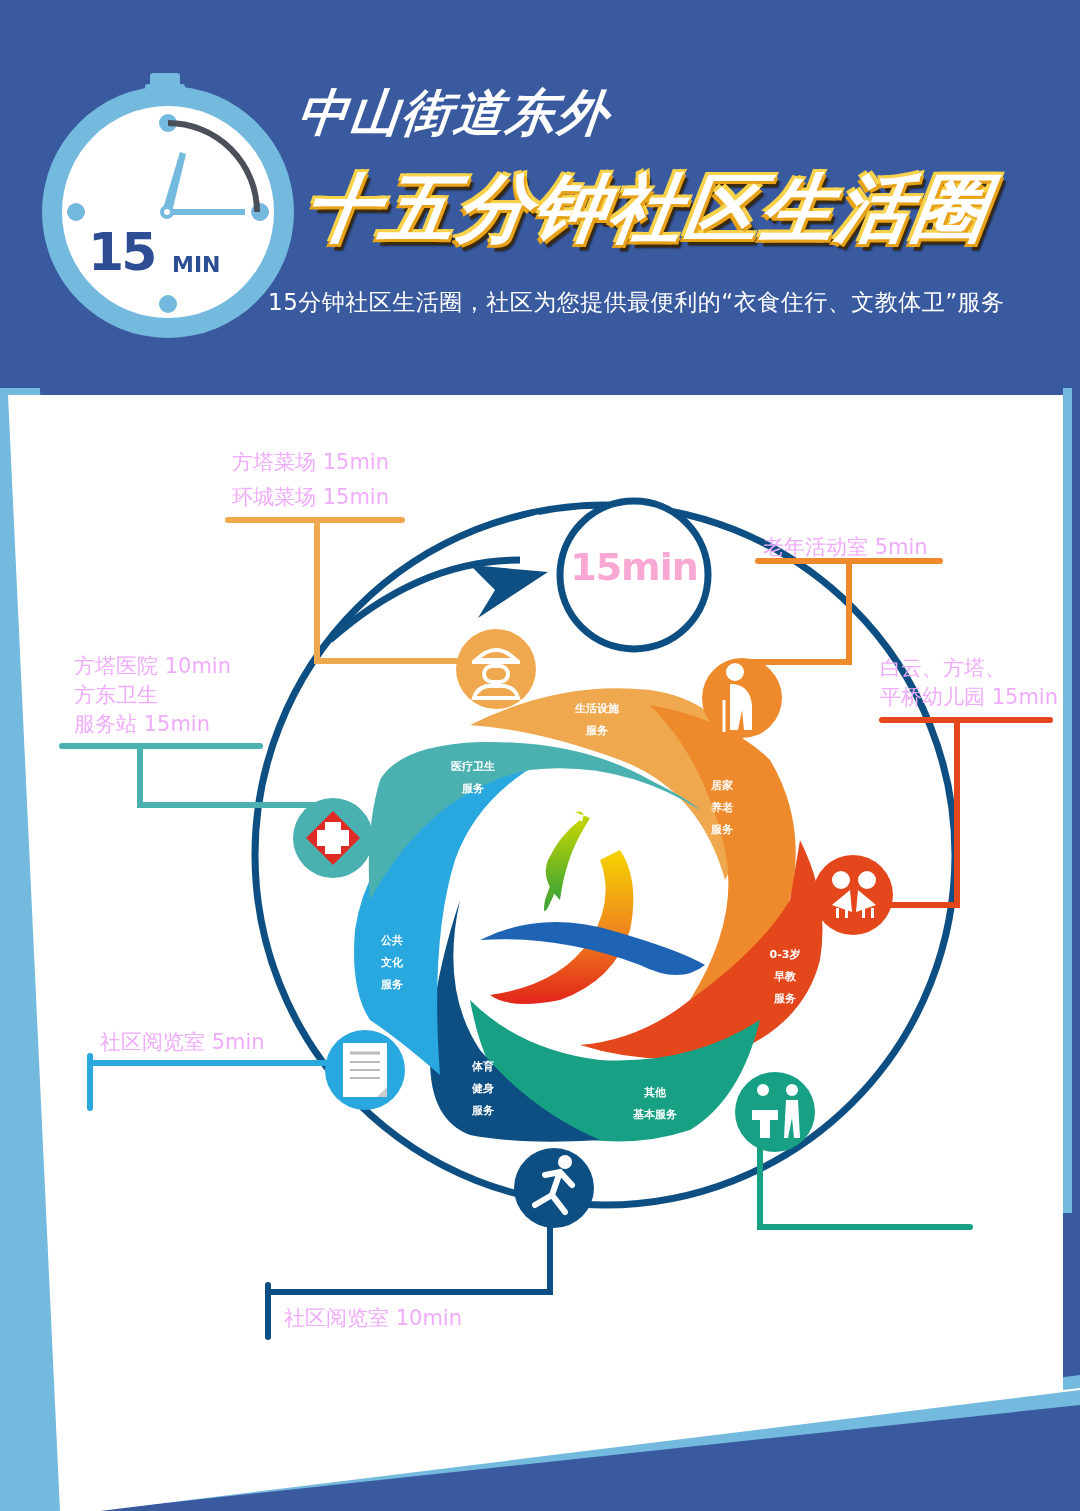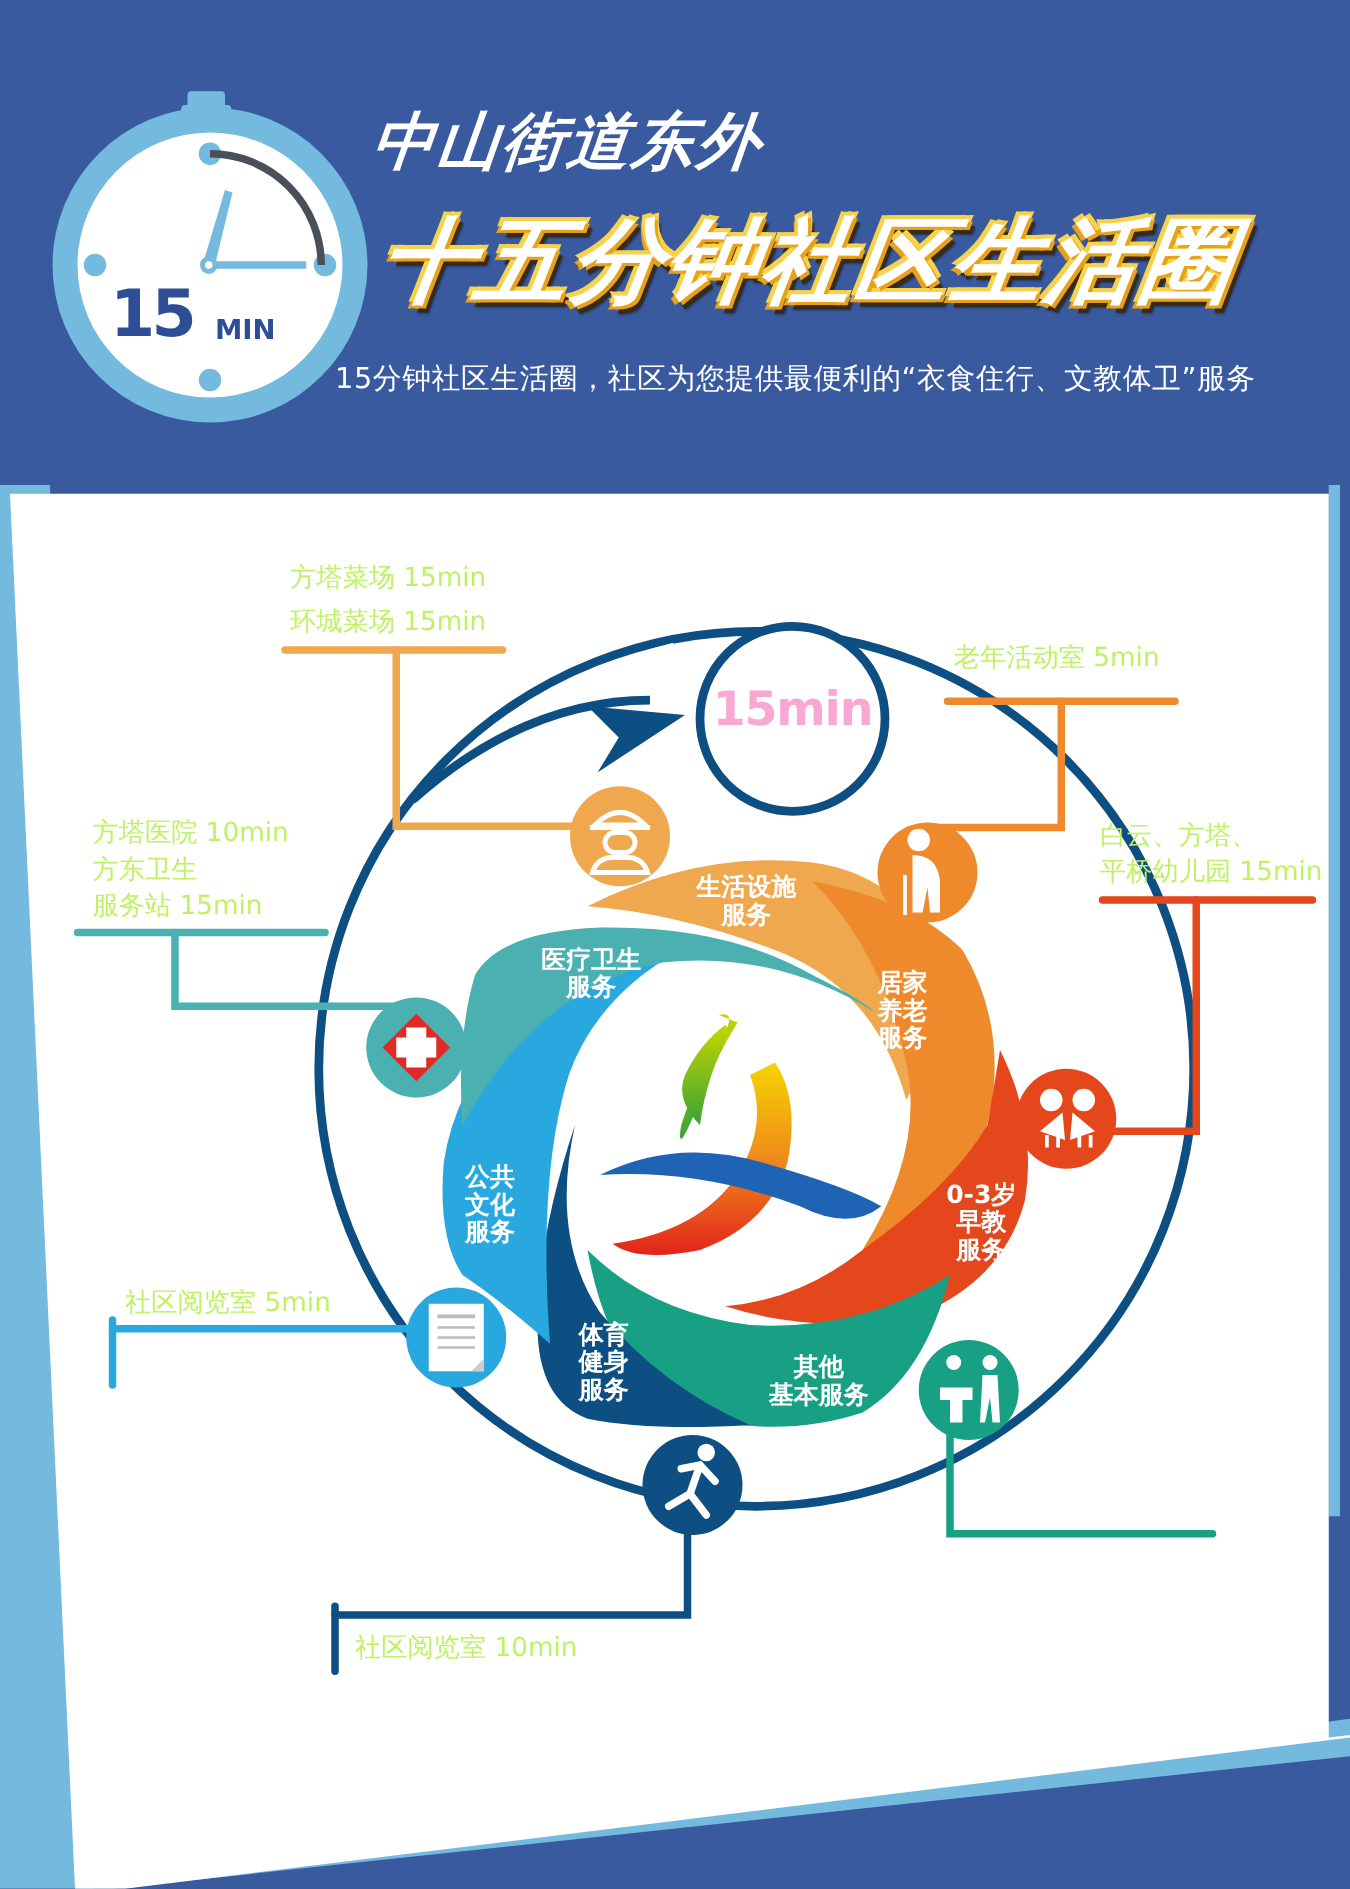--- a/index.html
+++ b/index.html
@@ -4,22 +4,22 @@
 <style>
   html, body { margin:0; padding:0; }
   body { width:1080px; height:1511px; position:relative; overflow:hidden; background:#3a5a9f; font-family:"DejaVu Sans","Liberation Sans",sans-serif; }
   .bg-svg { position:absolute; left:0; top:0; }
   .title-sub { position:absolute; left:298px; top:80px; font-size:50px; font-weight:bold; color:#fff; font-style:italic; letter-spacing:2px; font-family:"DejaVu Sans",sans-serif; transform:skewX(-6deg); }
   .title-main { position:absolute; left:305px; top:160px; font-size:74px; font-weight:bold; color:#fff; font-style:italic; letter-spacing:2px; transform:skewX(-8deg);
     text-shadow: 3px 3px 0 #e7a21a, -3px -3px 0 #f8d24a, 3px -3px 0 #f8d24a, -3px 3px 0 #e7a21a, 5px 6px 0 #3a2a10, 6px 7px 2px rgba(0,0,0,.5); }
   .tagline { position:absolute; left:268px; top:287px; font-size:23px; color:#fff; letter-spacing:0.5px; }
   .stopwatch-num { position:absolute; left:88px; top:222px; font-size:52px; font-weight:bold; color:#2d4e94; font-family:"DejaVu Sans",sans-serif; letter-spacing:-3px; }
   .stopwatch-unit { position:absolute; left:172px; top:252px; font-size:22px; font-weight:bold; color:#2d4e94; }
-  .label { position:absolute; font-size:21px; color:#bef264; line-height:29px; white-space:nowrap; }
-  .seg-label { position:absolute; font-size:20px; font-weight:bold; color:#fff; text-align:center; line-height:22px; }
+  .label { position:absolute; font-size:21px; color:#f0abfc; line-height:29px; white-space:nowrap; }
+  .seg-label { position:absolute; font-size:11px; font-weight:bold; color:#fff; text-align:center; line-height:22px; }
   .center-min { position:absolute; left:566px; top:545px; width:136px; text-align:center; font-size:38px; font-weight:bold; color:#f9a8d4; letter-spacing:-1px; }
 </style>
 </head>
 <body>
 
 <svg class="bg-svg" width="1080" height="1511" viewBox="0 0 1080 1511">
 
   <polygon points="0,388 40,388 75,1511 0,1511" fill="#74b9de"></polygon>
 
   <polygon points="60,1511 1080,1375 1080,1405 90,1511" fill="#74b9de"></polygon>
@@ -190,21 +190,21 @@
 </div>
 <div class="seg-label" style="left:428px;top:756px;width:90px;">
   <div>医疗卫生</div>
   <div>服务</div>
 </div>
 
 <div class="label" style="left:232px;top:448px;">
   <div>方塔菜场 15min</div>
   <div style="margin-top:6px;">环城菜场 15min</div>
 </div>
-<div class="label" style="left:763px;top:512px;text-align:right;">
+<div class="label" style="left:763px;top:533px;text-align:right;">
   <div>老年活动室 5min</div>
 </div>
 <div class="label" style="left:880px;top:654px;">
   <div>白云、方塔、</div>
   <div>平桥幼儿园 15min</div>
 </div>
 <div class="label" style="left:74px;top:652px;">
   <div>方塔医院 10min</div>
   <div>方东卫生</div>
   <div>服务站 15min</div>

